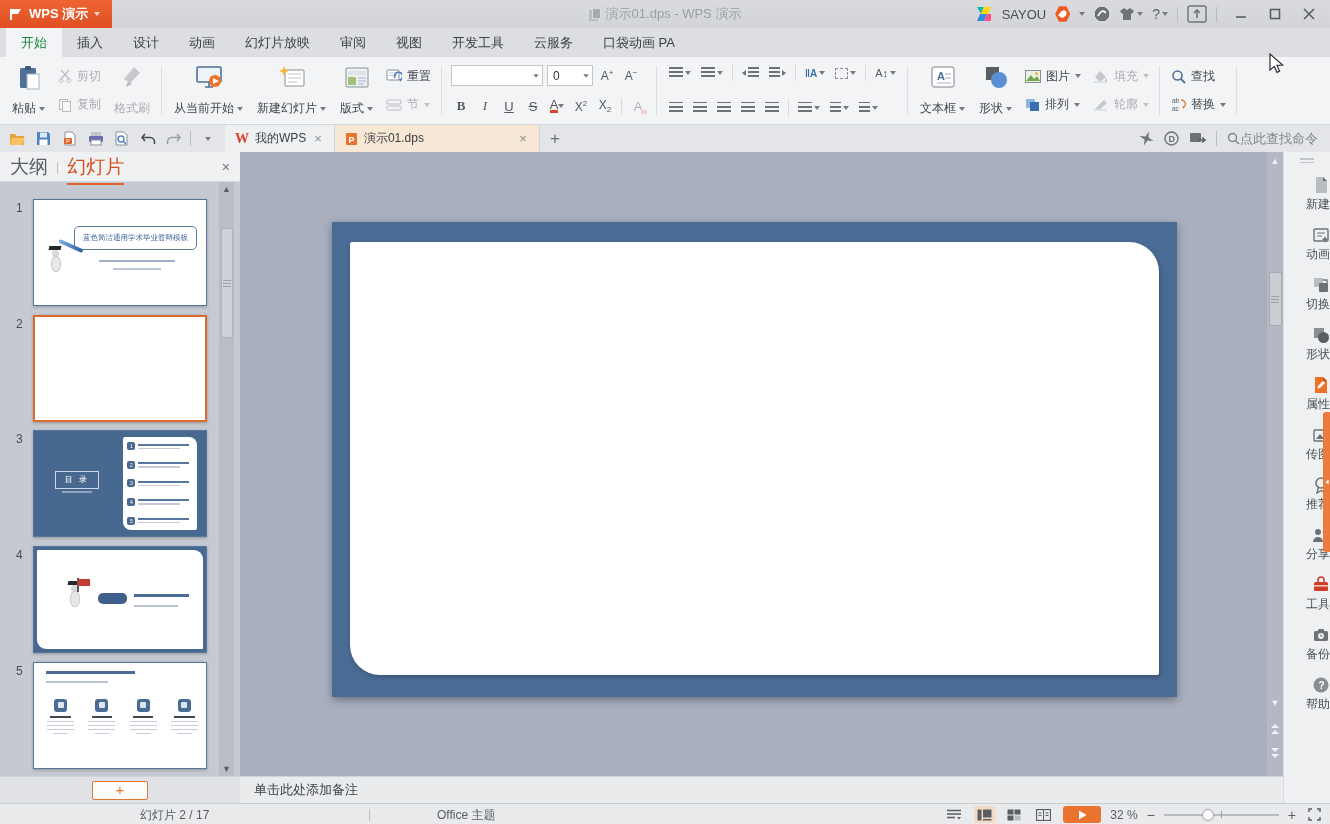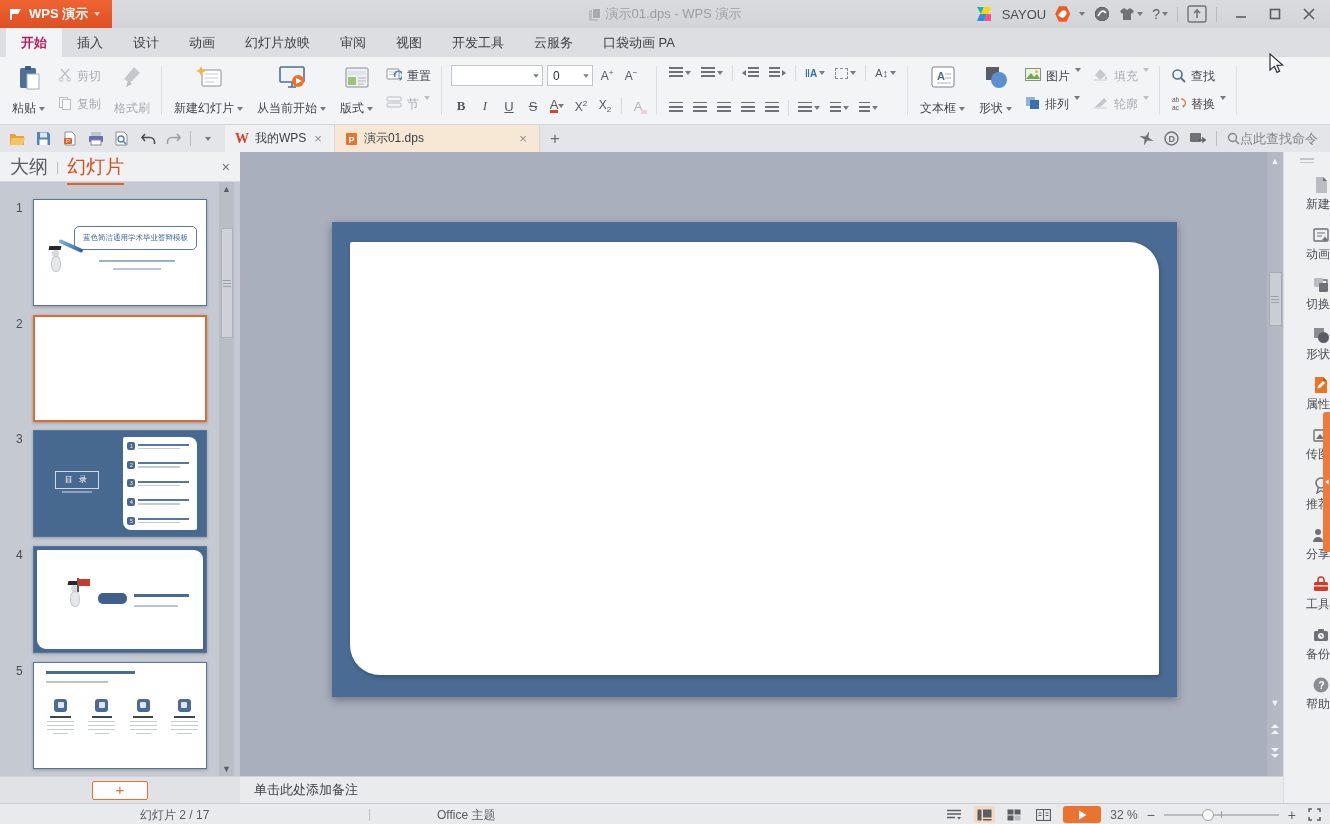--- a/index.html
+++ b/index.html
@@ -20,30 +20,30 @@
 .user-name{font-size:13px;color:#4a4e53}
 .hexbadge{width:15px;height:16px;background:#f05a23;clip-path:polygon(25% 2%,75% 2%,100% 50%,75% 98%,25% 98%,0 50%);position:relative}
 .hexbadge i{position:absolute;left:4.5px;top:4px;width:6px;height:8px;background:#fff;border-radius:50% 50% 50% 0;transform:rotate(40deg)}
 .tb-sep{width:1px;height:15px;background:#b9bcc0}
 .winctl{display:flex;align-items:center;gap:4px}
 .winbtn{width:30px;height:22px;display:flex;align-items:center;justify-content:center}
 
 
 .ribbon-tabs{position:absolute;left:0;top:28px;width:1330px;height:29px;background:#dcdee1;display:flex;align-items:stretch;padding-left:6px}
 .rtab{padding:0 15px;display:flex;align-items:center;font-size:13px;color:#3d4145;cursor:default;white-space:nowrap}
-.rtab.active{background:#f3f4f6;color:#be185d;font-weight:bold}
+.rtab.active{background:#f3f4f6;color:#15803d;font-weight:normal}
 
 
 .ribbon{position:absolute;left:0;top:57px;width:1330px;height:68px;background:#f3f4f6;border-bottom:1px solid #d3d6d9;display:flex;align-items:stretch}
 .rgroup{display:flex;align-items:stretch;position:relative;padding:0 5px}
 .rgroup::after{content:"";position:absolute;right:0;top:9px;bottom:9px;width:1px;background:#dcdee1}
 .bigbtn{display:flex;flex-direction:column;align-items:center;justify-content:space-between;padding:8px 7px 7px;gap:3px;border-radius:2px}
 .blbl{font-size:12px;color:#42464b;white-space:nowrap;display:flex;align-items:center;gap:3px}
 .scol{display:flex;flex-direction:column;justify-content:space-around;padding:5px 0}
-.sbtn{display:flex;gap:5px;padding:2px 6px;font-size:12px;color:#42464b;white-space:nowrap;border-radius:2px}
+.sbtn{display:flex;align-items:center;gap:5px;padding:2px 6px;font-size:12px;color:#42464b;white-space:nowrap;border-radius:2px}
 .dis{opacity:.42}
 .icx{display:block}
 .combo{height:21px;background:#fff;border:1px solid #c2c5c9;display:flex;align-items:center;justify-content:space-between;padding:0 3px 0 5px;font-size:12px;color:#333}
 .combo .caret{transform:scale(.9)}
 .frows{display:flex;flex-direction:column;justify-content:space-between;padding:8px 4px}
 .frow{display:flex;align-items:center;gap:4px}
 .fbtn{min-width:20px;height:20px;display:flex;align-items:center;justify-content:center;font-size:13px;color:#55595e;border-radius:2px;padding:0 2px}
 .bold-g{font-weight:bold;font-family:"Liberation Serif",serif}
 .ital-g{font-style:italic;font-family:"Liberation Serif",serif}
 .und-g{text-decoration:underline}
@@ -285,39 +285,39 @@
         </svg>
       <span class="blbl">
           <span>格式刷</span>
         </span>
     </div>
   </div>
 
   <div class="rgroup">
     <div class="bigbtn">
       <svg class="icx" width="28" height="26" viewBox="0 0 28 26">
-          <rect x="7" y="5" width="19" height="16" rx="1" fill="#fff" stroke="#8a8e93"></rect>
-          <path d="M10 9 h13 M10 13 h13 M10 17 h9" stroke="#c3c7cb"></path>
-          <path d="M6 1 L7.5 4.5 L11 6 L7.5 7.5 L6 11 L4.5 7.5 L1 6 L4.5 4.5 Z" fill="#f6b83c"></path>
-        </svg>
-      <span class="blbl">
-          <span>新建幻灯片</span>
-          <span class="caret"></span>
-        </span>
-    </div>
-    <div class="bigbtn">
-      <svg class="icx" width="28" height="26" viewBox="0 0 28 26">
           <rect x="2" y="2" width="24" height="15" rx="1" fill="none" stroke="#4f5archive"></rect>
           <rect x="2" y="2" width="24" height="15" rx="1" fill="#eef3f8" stroke="#4f6f96" stroke-width="1.6"></rect>
           <path d="M10 22 h8 M14 17 v5" stroke="#4f6f96" stroke-width="1.6"></path>
           <circle cx="20" cy="16" r="6" fill="#ed7226"></circle>
           <path d="M18 13 L24 16 L18 19 Z" fill="#fff"></path>
         </svg>
       <span class="blbl">
           <span>从当前开始</span>
+          <span class="caret"></span>
+        </span>
+    </div>
+    <div class="bigbtn">
+      <svg class="icx" width="28" height="26" viewBox="0 0 28 26">
+          <rect x="7" y="5" width="19" height="16" rx="1" fill="#fff" stroke="#8a8e93"></rect>
+          <path d="M10 9 h13 M10 13 h13 M10 17 h9" stroke="#c3c7cb"></path>
+          <path d="M6 1 L7.5 4.5 L11 6 L7.5 7.5 L6 11 L4.5 7.5 L1 6 L4.5 4.5 Z" fill="#f6b83c"></path>
+        </svg>
+      <span class="blbl">
+          <span>新建幻灯片</span>
           <span class="caret"></span>
         </span>
     </div>
     <div class="bigbtn">
       <svg class="icx" width="26" height="26" viewBox="0 0 26 26">
           <rect x="2" y="3" width="22" height="19" rx="1" fill="#eef1f4" stroke="#8a8e93"></rect>
           <rect x="4" y="6" width="18" height="4" fill="#dfe3e8"></rect>
           <rect x="4" y="12" width="8" height="8" fill="#9fc27a"></rect>
           <path d="M14 13 h8 M14 16 h8 M14 19 h6" stroke="#aab0b7"></path>
         </svg>

